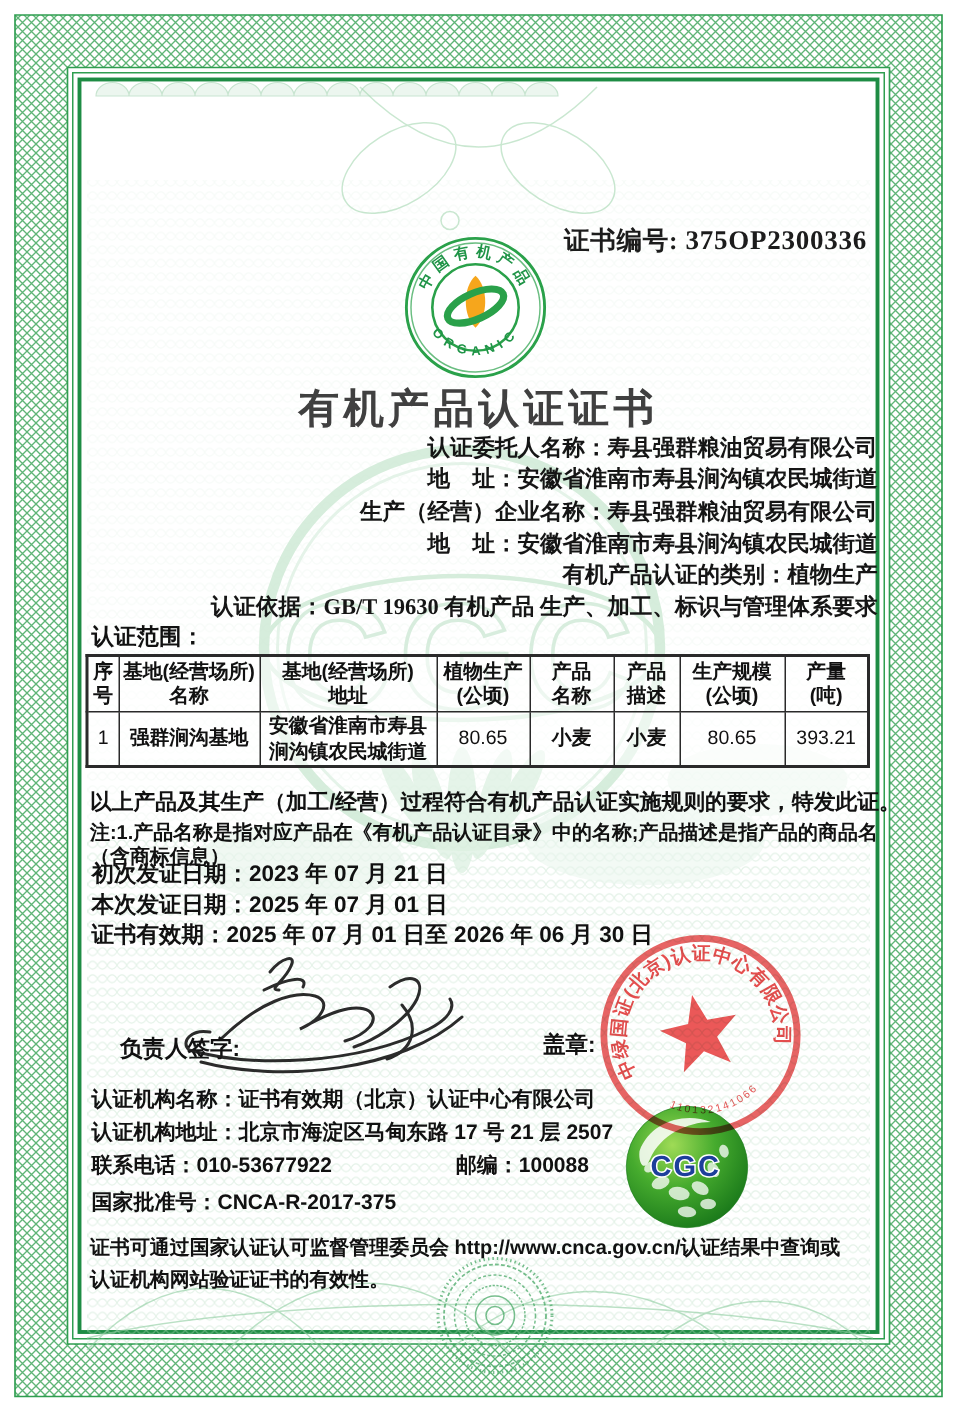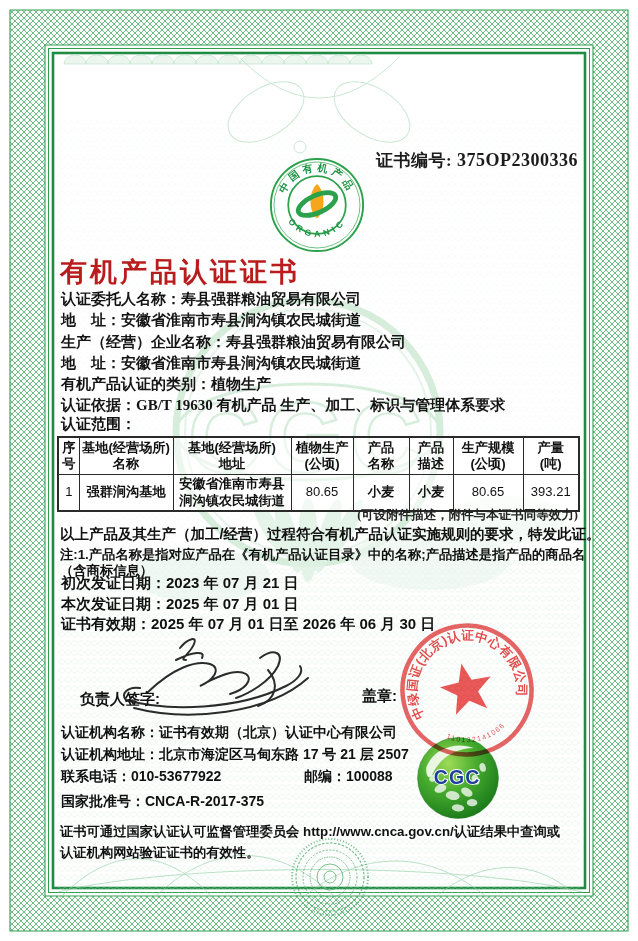--- a/index.html
+++ b/index.html
@@ -7,24 +7,24 @@
        font-family:"Liberation Sans","DejaVu Sans",sans-serif;color:#111;}
   .page{position:relative;width:638px;height:941px;background:#fff;}
   .abs{position:absolute;}
   svg{display:block;}
   
   .certno{left:320px;top:149px;width:258px;text-align:right;
           font-family:"Liberation Serif","DejaVu Serif",serif;
           font-size:17px;font-weight:700;color:#1c1c1c;letter-spacing:.5px;white-space:nowrap;z-index:3;}
   .certno .num{font-weight:700;font-size:18px;}
   
-  .title{left:60px;top:254px;width:518px;
-         font-size:27px;font-weight:800;letter-spacing:3px;color:#b91c1c;z-index:3;}
-  
-  .fields{left:61px;top:288px;width:524px;z-index:3;}
+  .title{left:60px;top:254px;width:518px;text-align:center;
+         font-size:27px;font-weight:800;letter-spacing:3px;color:#404040;z-index:3;}
+  
+  .fields{left:61px;top:288px;width:524px;z-index:3;text-align:right;}
   .fline{height:21.3px;line-height:21.3px;font-size:15px;font-weight:700;
          color:#151515;white-space:nowrap;}
   .kai{font-family:"Liberation Serif","DejaVu Serif",serif;font-weight:600;}
   .scope-label{left:61px;top:415px;font-size:15px;font-weight:700;z-index:3;}
   
   .tbl-wrap{left:57px;top:436px;width:521px;z-index:3;}
   table{border-collapse:collapse;table-layout:fixed;width:521px;background:rgba(255,255,255,.55);}
   th,td{border:1px solid #2a2a2a;text-align:center;vertical-align:middle;
         padding:1px 0;overflow:hidden;}
   table{border:2px solid #2a2a2a;}
@@ -212,21 +212,20 @@
         <td class="num">80.65</td>
         <td>小麦</td>
         <td>小麦</td>
         <td class="num">80.65</td>
         <td class="num">393.21</td>
       </tr>
     </tbody>
       </table>
   </div>
 
-  <div class="abs attach">(可设附件描述，附件与本证书同等效力)</div>
   <div class="abs statement">以上产品及其生产（加工/经营）过程符合有机产品认证实施规则的要求，特发此证。</div>
   <div class="abs noteline" style="top:546px">注:1.产品名称是指对应产品在《有机产品认证目录》中的名称;产品描述是指产品的商品名</div>
   <div class="abs noteline" style="top:562px">（含商标信息）</div>
 
   <div class="abs dates">
     <div class="dline">
       <span>初次发证日期：</span><span>2023 年 07 月 21 日</span>
     </div>
     <div class="dline">
       <span>本次发证日期：</span><span>2025 年 07 月 01 日</span>

